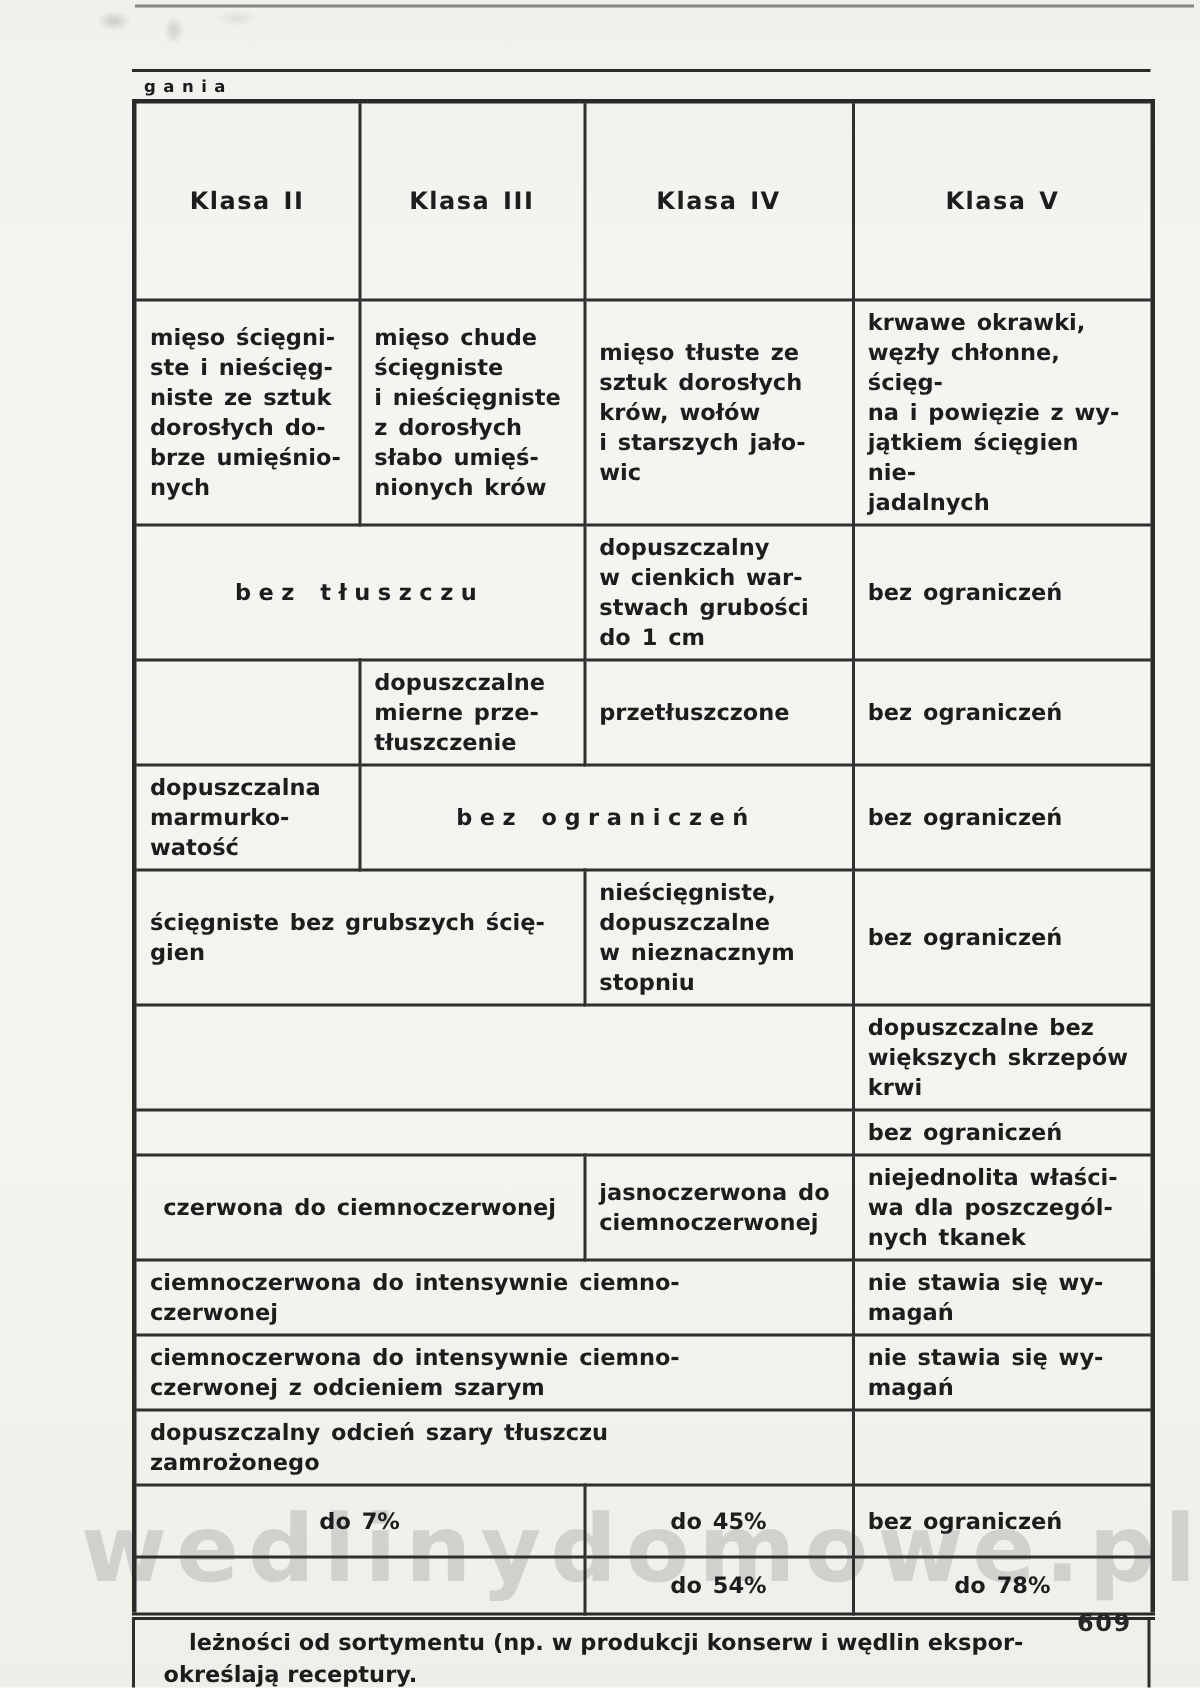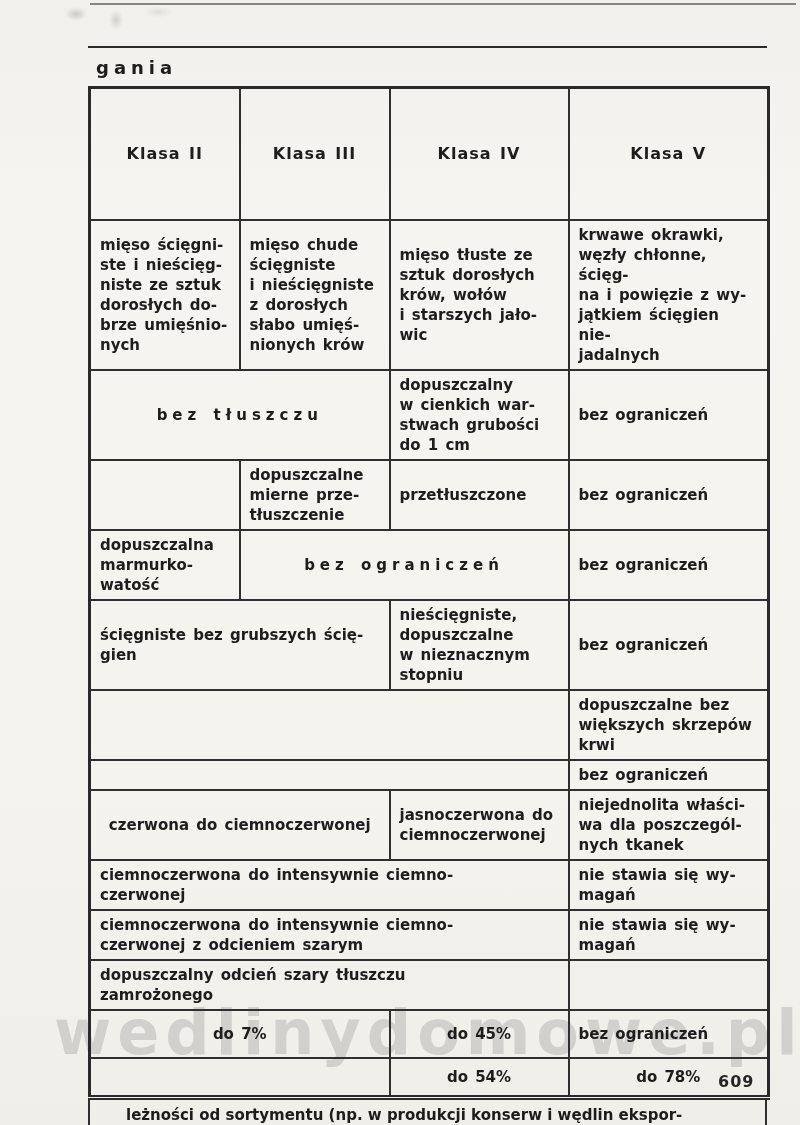--- a/index.html
+++ b/index.html
@@ -24,22 +24,22 @@
   .watermark{
     position:absolute;top:996px;left:54px;z-index:1;
     font-size:62px;font-weight:700;letter-spacing:6px;white-space:nowrap;
     color:rgba(150,150,150,.34);
   }
   .content{
     position:absolute;left:88px;top:46px;width:679px;z-index:2;
   }
   .rule-above{border-top:2px solid #2b2b2b;}
   .gania-strip{
-    height:38px;display:flex;align-items:center;padding-left:8px;
-    font-size:18px;font-weight:700;letter-spacing:5px;
+    height:18px;display:flex;align-items:center;padding-left:8px;
+    font-size:11px;font-weight:700;letter-spacing:5px;
   }
   table.main{
     border-collapse:collapse;table-layout:fixed;width:679px;
     border:3px solid #2a2a2a;
     border-bottom:5px double #2a2a2a;
   }
   table.main td,table.main th{
     border:2px solid #2f2f2f;
     font-size:15px;font-weight:700;line-height:20px;
     padding:4px 9px;

